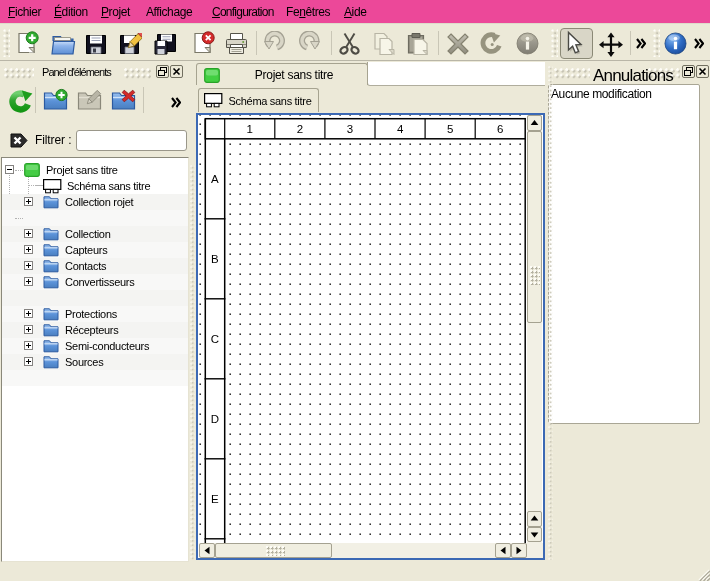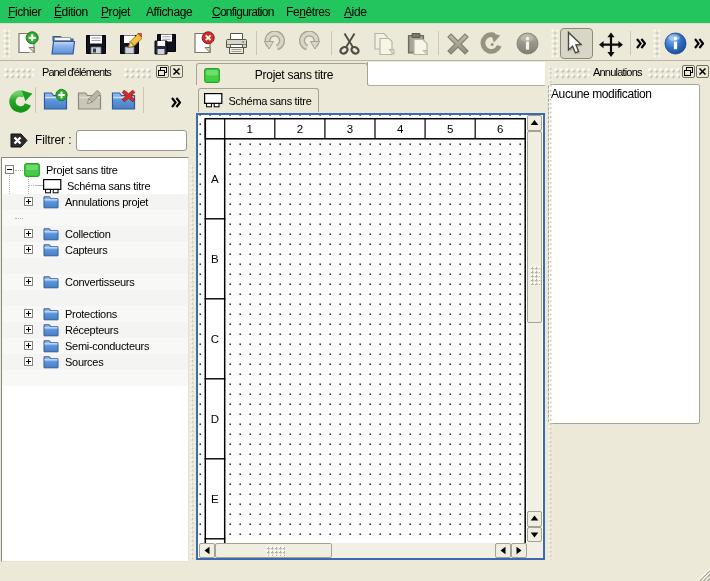--- a/index.html
+++ b/index.html
@@ -3,21 +3,21 @@
 <meta charset="utf-8">
 <style>
   * { margin:0; padding:0; box-sizing:border-box; }
   html,body { width:710px; height:581px; overflow:hidden; }
   body { background:#ece9d8; font-family:"Liberation Sans", sans-serif; color:#000;
          position:relative; font-size:12px; }
   .abs { position:absolute; }
   u { text-decoration:underline; text-underline-offset:1px; }
 
   
-  #menubar { left:0; top:0; width:710px; height:23px; background:#22c55e;text-decoration:underline; }
+  #menubar { left:0; top:0; width:710px; height:23px; background:#ec4899;text-decoration:underline; }
   #menubar span { position:absolute; top:5px; letter-spacing:-0.4px; white-space:pre; }
 
   
   #toolbar { left:0; top:23px; width:710px; height:38px; background:#ece9d8;
              border-top:1px solid #dedbca; border-bottom:1px solid #b9b6a7; }
   .tsep { position:absolute; top:7px; width:1px; height:24px; background:#c9c6b6; }
   .handle { position:absolute; top:5px; width:7px; height:28px;
      background-image: radial-gradient(circle at 1.6px 1.6px, #fefdf8 1.1px, rgba(0,0,0,0) 1.4px),
                        radial-gradient(circle at 4.2px 4.2px, #c7c4b4 1.1px, rgba(0,0,0,0) 1.4px);
      background-size:5.2px 5.2px; }
@@ -368,39 +368,47 @@
       </svg>
       <span class="lbl" style="left:65px">Schéma sans titre</span>
     </div>
 
     <div class="trow" style="top:35.5px">
       <div class="exp plus" style="left:22px;top:3px"></div>
       <svg class="abs" style="left:41px;top:1px" width="16" height="14" viewBox="0 0 16 14">
         <path d="M1 4 V1.8 h5.5 l1.5 2 H15 V12.8 H1 z" fill="url(#fb1)" stroke="#2c5aa0" stroke-width="1"></path>
         <path d="M1.4 4.8 h13.2" stroke="#cfe2f8" stroke-width="1.2"></path>
       </svg>
-      <span class="lbl" style="left:63px">Annulations projet</span>
+      <span class="lbl" style="left:63px">Collection rojet</span>
     </div>
 
 
     <div class="trow" style="top:67.5px">
       <div class="exp plus" style="left:22px;top:3px"></div>
       <svg class="abs" style="left:41px;top:1px" width="16" height="14" viewBox="0 0 16 14">
         <path d="M1 4 V1.8 h5.5 l1.5 2 H15 V12.8 H1 z" fill="url(#fb1)" stroke="#2c5aa0" stroke-width="1"></path>
         <path d="M1.4 4.8 h13.2" stroke="#cfe2f8" stroke-width="1.2"></path>
       </svg>
       <span class="lbl" style="left:63px">Collection</span>
     </div>
     <div class="trow" style="top:83.5px">
       <div class="exp plus" style="left:22px;top:3px"></div>
       <svg class="abs" style="left:41px;top:1px" width="16" height="14" viewBox="0 0 16 14">
         <path d="M1 4 V1.8 h5.5 l1.5 2 H15 V12.8 H1 z" fill="url(#fb1)" stroke="#2c5aa0" stroke-width="1"></path>
         <path d="M1.4 4.8 h13.2" stroke="#cfe2f8" stroke-width="1.2"></path>
       </svg>
       <span class="lbl" style="left:63px">Capteurs</span>
+    </div>
+    <div class="trow" style="top:99.5px">
+      <div class="exp plus" style="left:22px;top:3px"></div>
+      <svg class="abs" style="left:41px;top:1px" width="16" height="14" viewBox="0 0 16 14">
+        <path d="M1 4 V1.8 h5.5 l1.5 2 H15 V12.8 H1 z" fill="url(#fb1)" stroke="#2c5aa0" stroke-width="1"></path>
+        <path d="M1.4 4.8 h13.2" stroke="#cfe2f8" stroke-width="1.2"></path>
+      </svg>
+      <span class="lbl" style="left:63px">Contacts</span>
     </div>
     <div class="trow" style="top:115.5px">
       <div class="exp plus" style="left:22px;top:3px"></div>
       <svg class="abs" style="left:41px;top:1px" width="16" height="14" viewBox="0 0 16 14">
         <path d="M1 4 V1.8 h5.5 l1.5 2 H15 V12.8 H1 z" fill="url(#fb1)" stroke="#2c5aa0" stroke-width="1"></path>
         <path d="M1.4 4.8 h13.2" stroke="#cfe2f8" stroke-width="1.2"></path>
       </svg>
       <span class="lbl" style="left:63px">Convertisseurs</span>
     </div>
     <div class="trow" style="top:147.5px">
@@ -562,21 +570,21 @@
   <div class="sbtn" style="left:314.5px;top:482px;width:16px;height:15px;border-radius:2px">
     <svg width="14" height="13" viewBox="0 0 14 13">
         <path d="M9.5 6.5 L4.5 2.7 V10.3 z" fill="#000"></path>
       </svg>
   </div>
 </div>
 
 <div id="rightdock" class="abs" style="left:548px;top:62px;width:162px;height:500px;">
   <div class="dots" style="left:6px;top:6px;width:36px"></div>
   <div class="dots" style="left:100px;top:6px;width:32px"></div>
-  <div class="abs" style="left:45px;top:4px;font-size:11px;letter-spacing:-0.8px;">Annulations</div>
+  <div class="abs" style="left:45px;top:4px;font-size:17px;letter-spacing:-0.8px;">Annulations</div>
   <div class="dbtn" style="left:134px;top:3px">
     <svg width="11" height="11" viewBox="0 0 11 11" style="display:block;margin:0 auto">
       <rect x="3.5" y="1.5" width="6" height="5" fill="none" stroke="#000" stroke-width="1"></rect>
       <rect x="1.5" y="4.5" width="6" height="5" fill="#ece9d8" stroke="#000" stroke-width="1"></rect>
     </svg>
   </div>
   <div class="dbtn" style="left:147.5px;top:3px">
     <svg width="11" height="11" viewBox="0 0 11 11" style="display:block;margin:0 auto">
       <path d="M2.5 2.5 L8.5 8.5 M8.5 2.5 L2.5 8.5" stroke="#000" stroke-width="1.6"></path>
     </svg>

